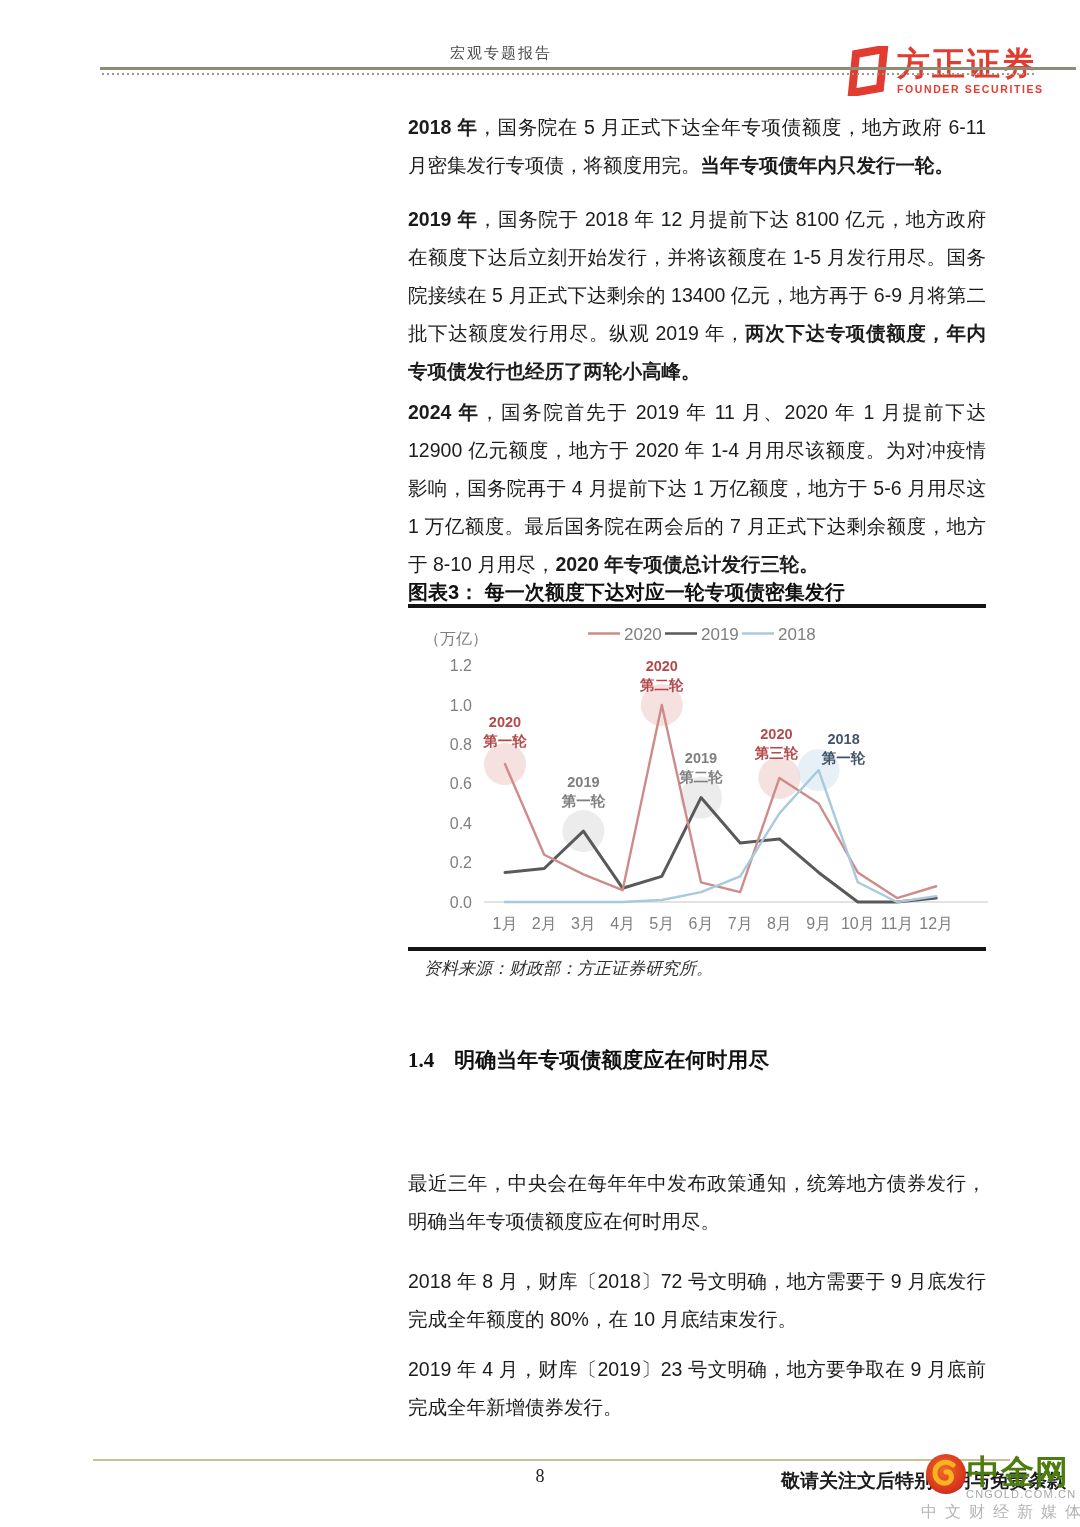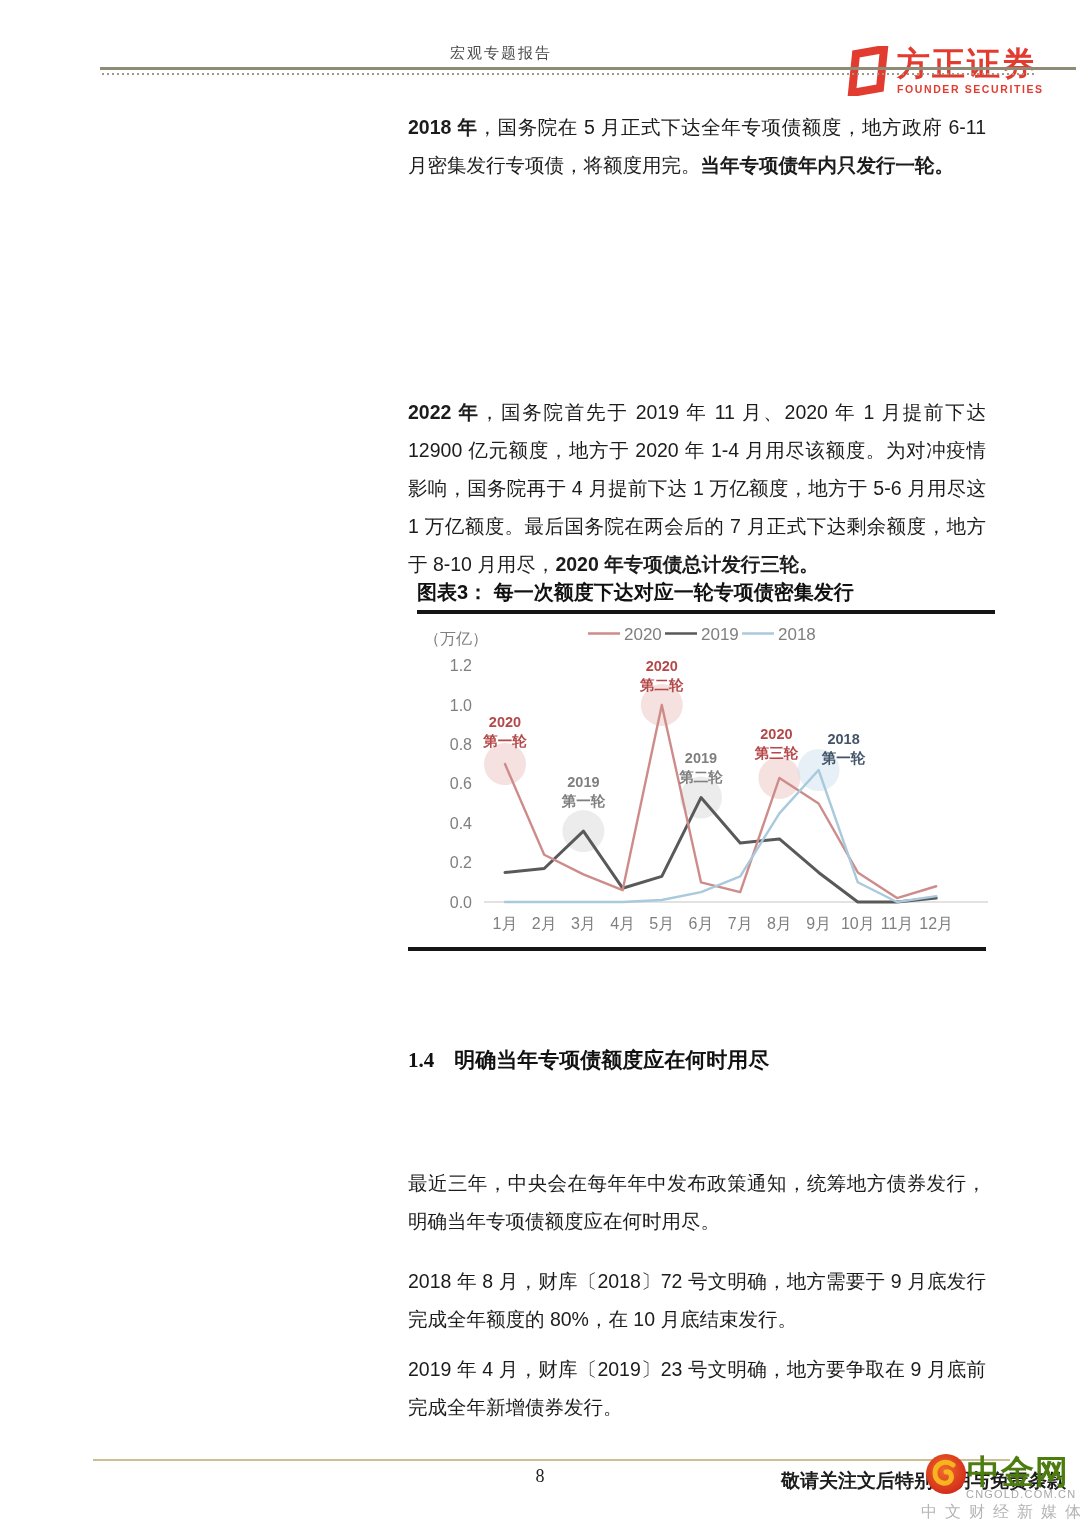--- a/index.html
+++ b/index.html
@@ -17,21 +17,21 @@
   .logo-cn{font-size:33px;font-weight:bold;color:#e23c31;letter-spacing:2px;line-height:36px;}
   .logo-en{font-size:10.5px;font-weight:bold;color:#e23c31;letter-spacing:1.6px;margin-top:1px;}
 
   
   .para{position:absolute;left:408px;width:578px;font-size:19.5px;line-height:38px;
         text-align:justify;color:#1c1c1c;}
   .bold{font-weight:bold;}
 
   
   .fig-title{position:absolute;left:408px;top:580px;width:578px;font-size:20px;line-height:24px;
-             font-weight:bold;padding-bottom:6px;border-bottom:4px solid #151515;color:#111;margin-left:9px;}
+             font-weight:bold;border-bottom:4px solid #151515;color:#111;}
   .fig-bottom{position:absolute;left:408px;top:947px;width:578px;height:4px;background:#151515;}
   .fig-source{position:absolute;left:424px;top:957px;font-size:17px;font-style:italic;color:#303030;}
   svg{font-family:"Liberation Sans",sans-serif;}
   #figure-chart{position:absolute;left:408px;top:616px;width:597px;height:332px;}
 
   
   .sec-heading{position:absolute;left:408px;top:1046px;font-size:21px;font-weight:bold;color:#111;}
   .sec-num{font-family:"Liberation Serif",serif;margin-right:20px;}
 
   
@@ -58,21 +58,22 @@
     </svg>
     <div>
       <div class="logo-cn">方正证券</div>
       <div class="logo-en">FOUNDER SECURITIES</div>
     </div>
   </div>
   <div class="hdr-line-solid"></div>
   <div class="hdr-line-dotted"></div>
 
   <div class="para" style="top:108px"><span class="bold">2018 年</span><span>，国务院在 5 月正式下达全年专项债额度，地方政府 6-11 月密集发行专项债，将额度用完。</span><span class="bold">当年专项债年内只发行一轮。</span></div>
-  <div class="para" style="top:393px"><span class="bold">2022 年</span><span>，国务院首先于 2019 年 11 月、2020 年 1 月提前下达 12900 亿元额度，地方于 2020 年 1-4 月用尽该额度。为对冲疫情影响，国务院再于 4 月提前下达 1 万亿额度，地方于 5-6 月用尽这 1 万亿额度。最后国务院在两会后的 7 月正式下达剩余额度，地方于 8-10 月用尽，</span><span class="bold">2020 年专项债总计发行三轮。</span></div>
+  <div class="para" style="top:200px"><span class="bold">2019 年</span><span>，国务院于 2018 年 12 月提前下达 8100 亿元，地方政府在额度下达后立刻开始发行，并将该额度在 1-5 月发行用尽。国务院接续在 5 月正式下达剩余的 13400 亿元，地方再于 6-9 月将第二批下达额度发行用尽。纵观 2019 年，</span><span class="bold">两次下达专项债额度，年内专项债发行也经历了两轮小高峰。</span></div>
+  <div class="para" style="top:393px"><span class="bold">2024 年</span><span>，国务院首先于 2019 年 11 月、2020 年 1 月提前下达 12900 亿元额度，地方于 2020 年 1-4 月用尽该额度。为对冲疫情影响，国务院再于 4 月提前下达 1 万亿额度，地方于 5-6 月用尽这 1 万亿额度。最后国务院在两会后的 7 月正式下达剩余额度，地方于 8-10 月用尽，</span><span class="bold">2020 年专项债总计发行三轮。</span></div>
 
   <div class="fig-title">图表3：  每一次额度下达对应一轮专项债密集发行</div>
   <svg id="figure-chart" viewBox="408 616 597 332">
       <text x="424" y="644" font-size="16" fill="#7f7f7f">（万亿）</text>
       <line x1="588" y1="633.5" x2="620" y2="633.5" stroke="#cd8c8a" stroke-width="2.5"></line>
       <text x="624" y="640" font-size="17" fill="#7f7f7f">2020</text>
       <line x1="665" y1="633.5" x2="697" y2="633.5" stroke="#595959" stroke-width="2.5"></line>
       <text x="701" y="640" font-size="17" fill="#7f7f7f">2019</text>
       <line x1="742" y1="633.5" x2="774" y2="633.5" stroke="#a9c9dc" stroke-width="2.5"></line>
       <text x="778" y="640" font-size="17" fill="#7f7f7f">2018</text>
@@ -112,20 +113,21 @@
       <text x="661.8" y="671" font-size="14.5" font-weight="bold" fill="#b5494a" text-anchor="middle">2020</text>
       <text x="661.8" y="690" font-size="14.5" font-weight="bold" fill="#b5494a" text-anchor="middle">第二轮</text>
       <text x="701" y="762.59" font-size="14.5" font-weight="bold" fill="#7f7f7f" text-anchor="middle">2019</text>
       <text x="701" y="781.59" font-size="14.5" font-weight="bold" fill="#7f7f7f" text-anchor="middle">第二轮</text>
       <text x="776.4000000000001" y="738.89" font-size="14.5" font-weight="bold" fill="#b5494a" text-anchor="middle">2020</text>
       <text x="776.4000000000001" y="757.89" font-size="14.5" font-weight="bold" fill="#b5494a" text-anchor="middle">第三轮</text>
       <text x="843.6" y="744.01" font-size="14.5" font-weight="bold" fill="#44546a" text-anchor="middle">2018</text>
       <text x="843.6" y="763.01" font-size="14.5" font-weight="bold" fill="#44546a" text-anchor="middle">第一轮</text>
     </svg>
   <div class="fig-bottom"></div>
+  <div class="fig-source">资料来源：财政部：方正证券研究所。</div>
 
   <div class="sec-heading">
     <span class="sec-num">1.4</span><span>明确当年专项债额度应在何时用尽</span>
   </div>
 
   <div class="para" style="top:1164px"><span>最近三年，中央会在每年年中发布政策通知，统筹地方债券发行，明确当年专项债额度应在何时用尽。</span></div>
   <div class="para" style="top:1262px"><span>2018 年 8 月，财库〔2018〕72 号文明确，地方需要于 9 月底发行完成全年额度的 80%，在 10 月底结束发行。</span></div>
   <div class="para" style="top:1350px"><span>2019 年 4 月，财库〔2019〕23 号文明确，地方要争取在 9 月底前完成全年新增债券发行。</span></div>
 
   <div class="ftr-line"></div>

